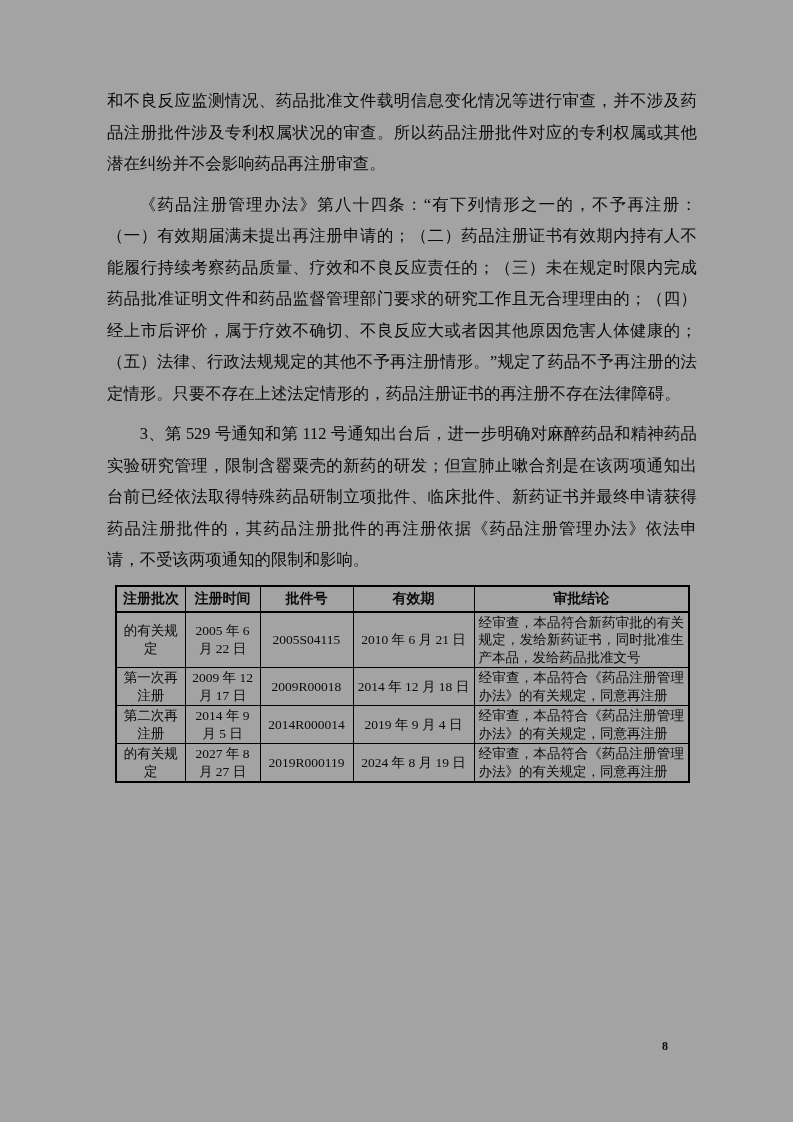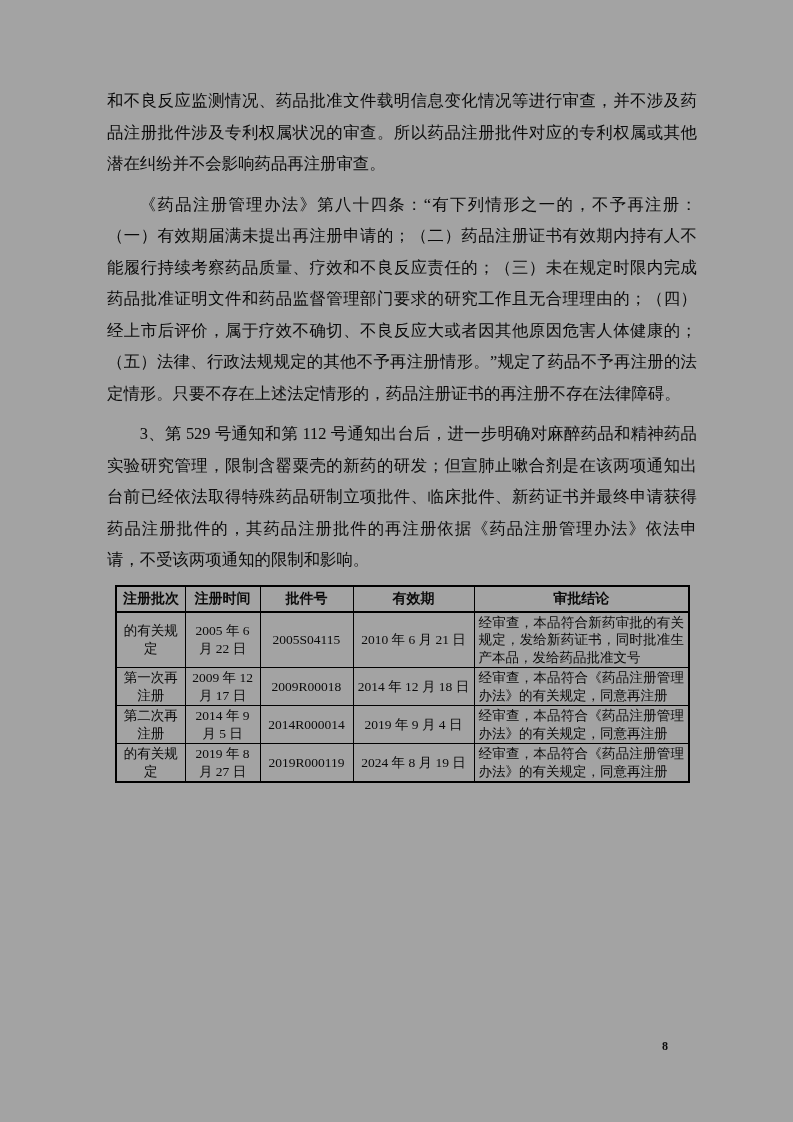--- a/index.html
+++ b/index.html
@@ -117,21 +117,21 @@
           </tr>
           <tr>
             <td class="c1">第二次再注册</td>
             <td class="c2">2014 年 9 月 5 日</td>
             <td class="c3">2014R000014</td>
             <td class="c4">2019 年 9 月 4 日</td>
             <td class="c5">经审查，本品符合《药品注册管理办法》的有关规定，同意再注册</td>
           </tr>
           <tr>
             <td class="c1">的有关规定</td>
-            <td class="c2">2019 年 8 月 27 日</td>
+            <td class="c2">2027 年 8 月 27 日</td>
             <td class="c3">2019R000119</td>
             <td class="c4">2024 年 8 月 19 日</td>
             <td class="c5">经审查，本品符合《药品注册管理办法》的有关规定，同意再注册</td>
           </tr>
         </tbody>
     </table>
   </div>
   <div class="page-number">8</div>
 </div>
 

